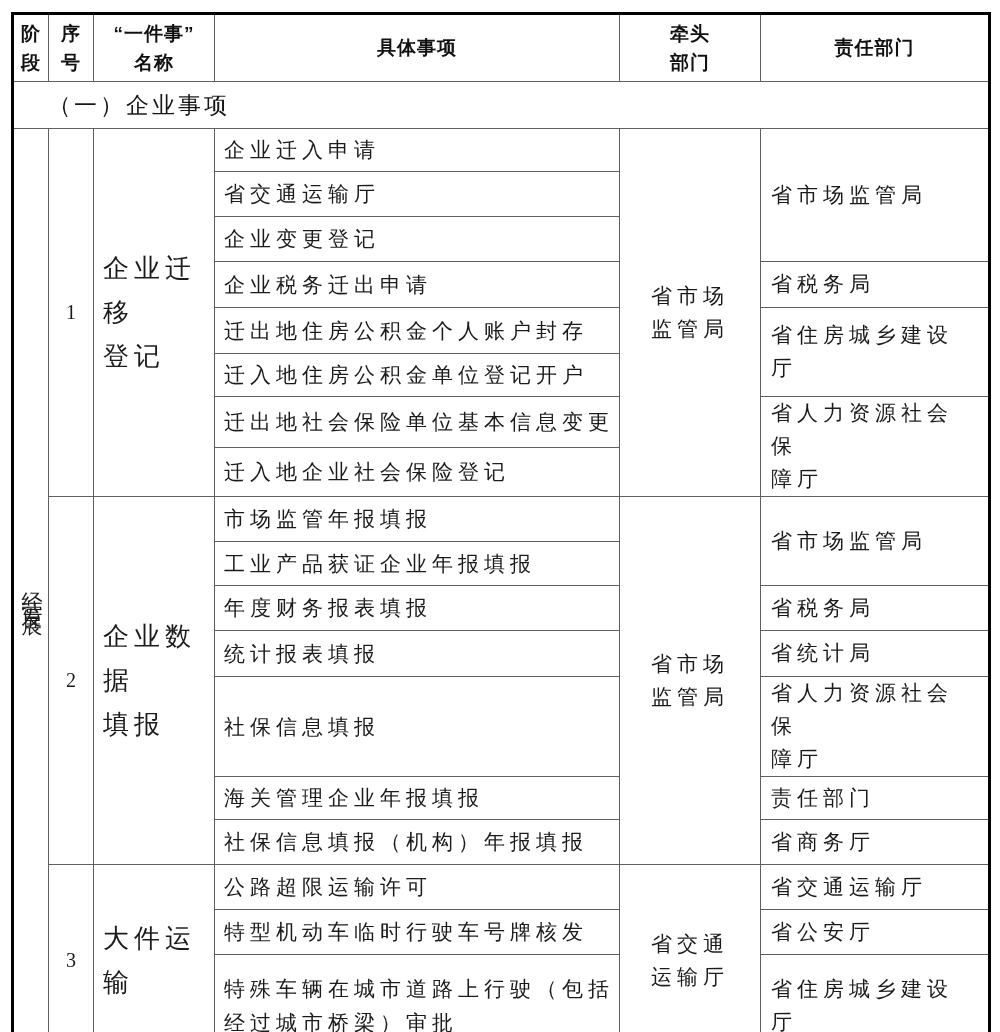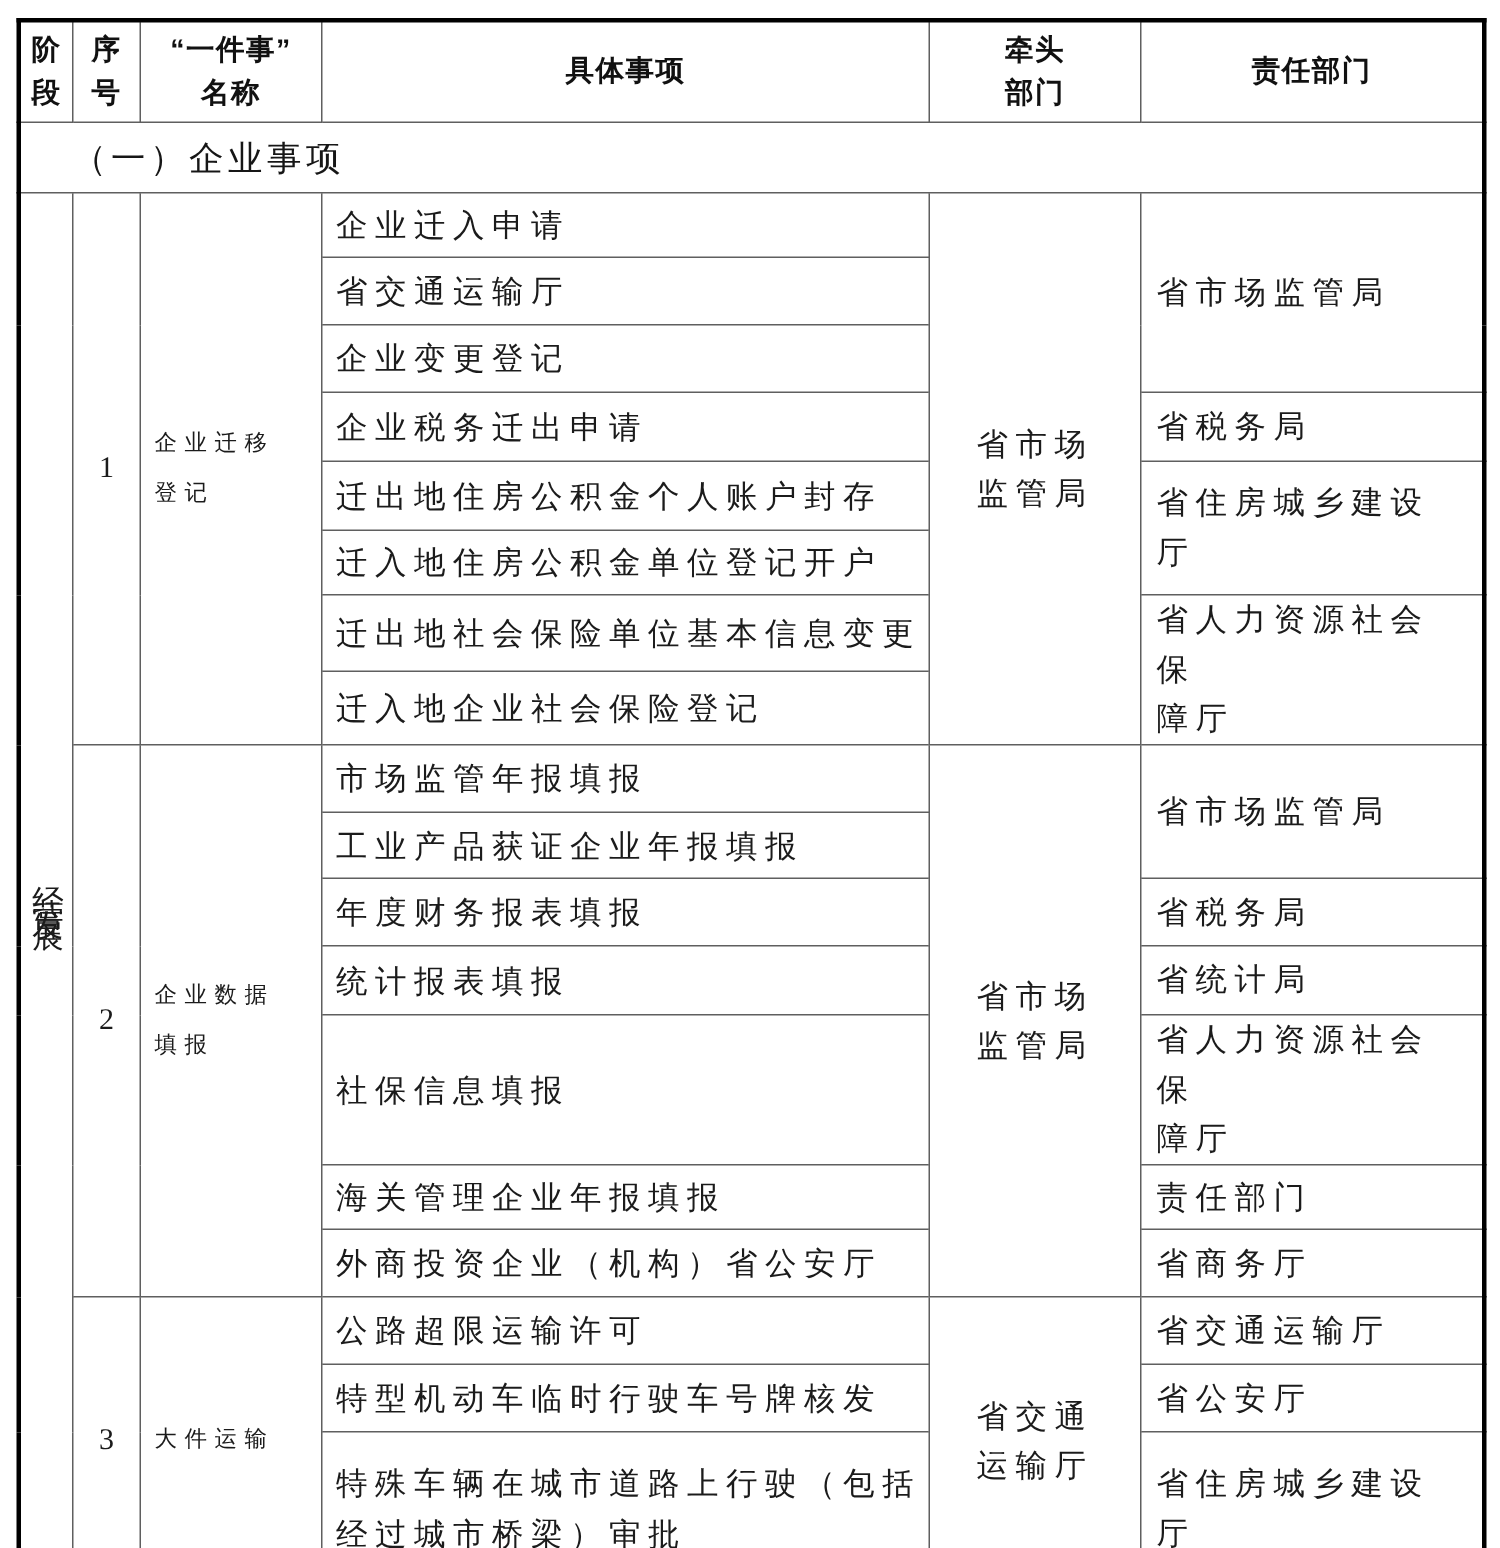--- a/index.html
+++ b/index.html
@@ -68,23 +68,23 @@
   
   td.no {
     text-align: center;
     font-size: 20px;
   }
   
   td.name {
     text-align: left;
     padding-left: 9px;
     padding-right: 6px;
-    font-size: 15px;
-    letter-spacing: 5px;
-    line-height: 33px;
+    font-size: 26px;
+    letter-spacing: 5px;
+    line-height: 44px;
     white-space: pre-line;
   }
   
   td.item {
     text-align: left;
     padding-left: 9px;
     padding-right: 4px;
     font-size: 21px;
     letter-spacing: 5px;
     line-height: 34px;
@@ -202,21 +202,21 @@
     <tr class="h77">
       <td class="item">社保信息填报</td>
       <td class="resp">省人力资源社会保
 障厅</td>
     </tr>
     <tr class="h43">
       <td class="item">海关管理企业年报填报</td>
       <td class="resp">责任部门</td>
     </tr>
     <tr class="h45">
-      <td class="item">外商投资企业（机构）省公安厅</td>
+      <td class="item">社保信息填报（机构）年报填报</td>
       <td class="resp">省商务厅</td>
     </tr>
 
     <tr class="h45">
       <td class="no" rowspan="3">3</td>
       <td class="name" rowspan="3">大件运输</td>
       <td class="item">公路超限运输许可</td>
       <td class="lead" rowspan="3">省交通
 运输厅</td>
       <td class="resp">省交通运输厅</td>

